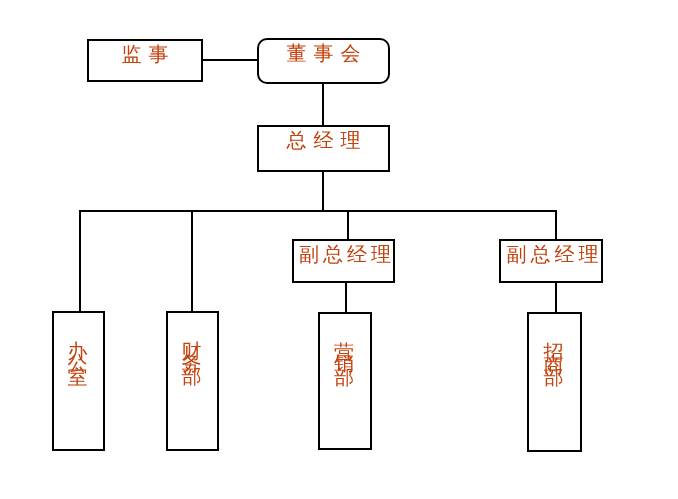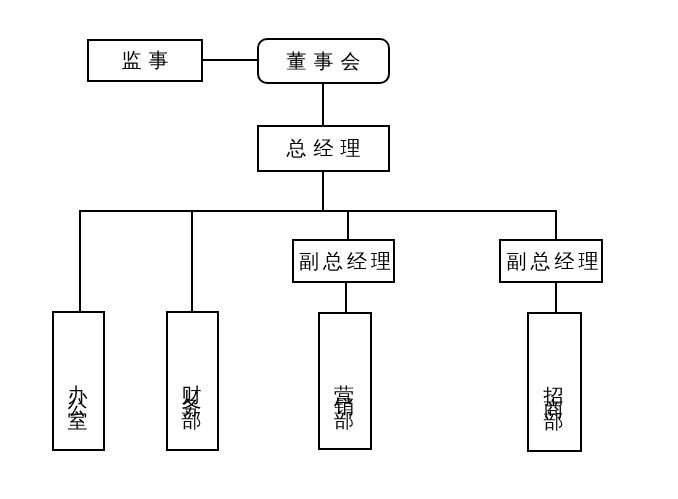--- a/index.html
+++ b/index.html
@@ -15,24 +15,23 @@
     font-family: "Liberation Serif", serif;
     color: #000000;
     overflow: hidden;
   }
   .node {
     position: absolute;
     box-sizing: border-box;
     border: 2px solid #000000;
     background: #ffffff;
     display: flex;
-    align-items: center;
     justify-content: center;
     font-size: 20px;
-    color: #000000;
+    color: #c2410c;
   }
   .node .lbl {
     white-space: nowrap;
   }
   .node.h .lbl {
     letter-spacing: 7px;
     padding-left: 7px; 
   }
   .node.h.tight .lbl {
     letter-spacing: 4px;

